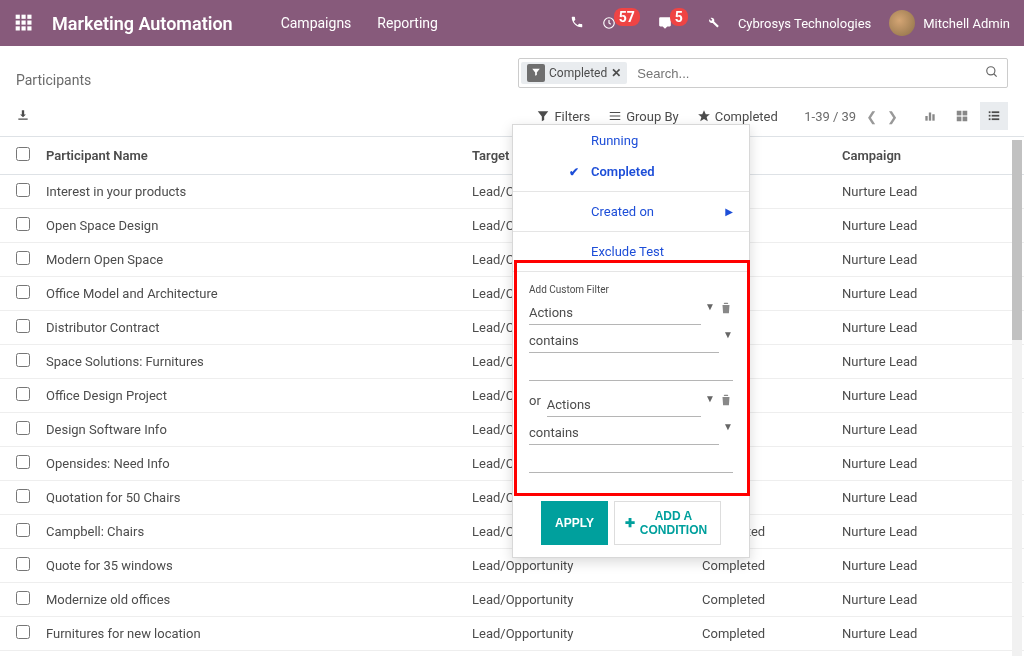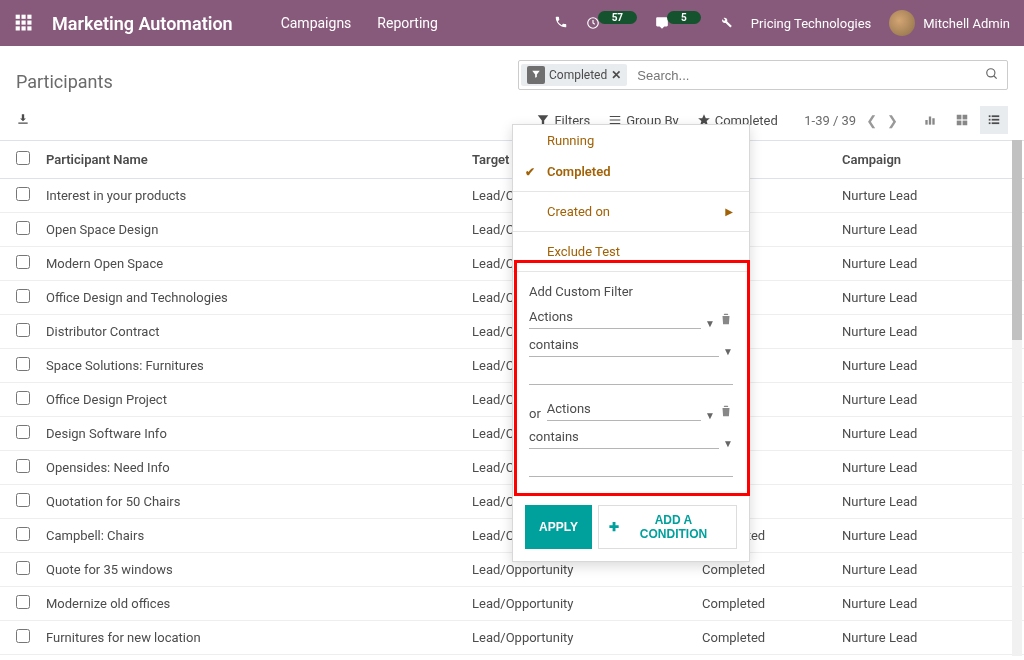--- a/index.html
+++ b/index.html
@@ -5,28 +5,28 @@
     * { box-sizing: border-box; margin: 0; padding: 0; }
     body { font-family: -apple-system, BlinkMacSystemFont, "Segoe UI", Roboto, sans-serif; font-size: 13px; color: #4c4c4c; background: #fff; width: 1024px; height: 660px; overflow: hidden; position: relative; }
     
     
     .topnav { background: #875a7b; height: 46px; display: flex; align-items: center; padding: 0 14px; color: #fff; }
     .apps-icon { width: 20px; height: 20px; margin-right: 18px; }
     .brand { font-size: 18px; font-weight: 600; margin-right: 48px; }
     .nav-item { margin-right: 26px; font-size: 14px; cursor: pointer; }
     .nav-right { margin-left: auto; display: flex; align-items: center; gap: 18px; }
     .badge-wrap { position: relative; display: flex; align-items: center; }
-    .badge { background: #14532d; color: #fff; font-size: 10px; padding: 1px 14px; border-radius: 8px; position: relative; top: -6px; margin-left: -2px; font-weight: bold; }
+    .badge { background: #ef4444; color: #fff; font-size: 14px; padding: 1px 5px; border-radius: 8px; position: relative; top: -6px; margin-left: -2px; font-weight: bold; }
     .avatar { width: 26px; height: 26px; border-radius: 50%; background: radial-gradient(circle at 40% 40%, #d4a574, #8b6f47); }
     .user-section { display: flex; align-items: center; gap: 8px; }
     
     
     .control-panel { padding: 12px 16px 0 16px; }
     .cp-top { display: flex; align-items: center; justify-content: space-between; margin-bottom: 12px; }
-    .breadcrumb { font-size: 18px; color: #6b6b6b; margin-top: 13px; }
+    .breadcrumb { font-size: 14px; color: #6b6b6b; margin-top: 13px; }
     .search-area { display: flex; align-items: center; border: 1px solid #ccc; border-radius: 2px; width: 490px; height: 30px; }
     .filter-pill { background: #e9ecef; padding: 2px 6px; margin: 2px; display: flex; align-items: center; font-size: 12px; border-radius: 2px; }
     .filter-pill .funnel { background: #6f6f6f; color: #fff; padding: 2px 4px; border-radius: 2px; margin-right: 4px; }
     .filter-pill .close { margin-left: 4px; cursor: pointer; font-weight: bold; }
     .search-input { flex: 1; border: none; outline: none; padding: 0 8px; font-size: 13px; }
     .search-btn { padding: 0 8px; cursor: pointer; }
     
     .cp-bottom { display: flex; align-items: center; justify-content: space-between; height: 32px; }
     .cp-left { display: flex; gap: 16px; align-items: center; }
     .cp-center { display: flex; gap: 18px; align-items: flex-start; margin-left: 480px; }
@@ -45,35 +45,35 @@
     td { padding: 8px 8px; border-bottom: 1px solid #eee; color: #4c4c4c; }
     .checkbox-cell { width: 32px; padding-left: 16px; }
     input[type="checkbox"] { width: 14px; height: 14px; }
     
     
     .scrollbar { position: absolute; right: 2px; top: 140px; width: 10px; height: 516px; background: #f1f1f1; }
     .scrollbar-thumb { width: 100%; height: 200px; background: #c1c1c1; border-radius: 0; }
     
     
     .dropdown { position: absolute; top: 124px; left: 512px; width: 238px; background: #fff; border: 1px solid #d8d8d8; box-shadow: 0 4px 12px rgba(0,0,0,0.15); z-index: 100; }
-    .dropdown-item { padding: 8px 16px 8px 34px; cursor: pointer; color: #a16207; position: relative; display: flex; align-items: center; justify-content: space-between; }
+    .dropdown-item { padding: 8px 16px 8px 34px; cursor: pointer; color: #1d4ed8; position: relative; display: flex; align-items: center; justify-content: space-between; margin-left: 44px; }
     .dropdown-item.checked::before { content: "✔"; position: absolute; left: 12px; font-size: 12px; }
     .dropdown-item.checked { font-weight: 600; }
     .dropdown-sep { height: 1px; background: #e5e5e5; margin: 4px 0; }
     .chevron-right { font-size: 10px; }
     
     .custom-filter { padding: 8px 16px; }
-    .custom-filter-title { font-size: 13px; color: #4c4c4c; margin-bottom: 6px; }
-    .filter-row { display: flex; align-items: flex-end; gap: 4px; margin-bottom: 4px; }
+    .custom-filter-title { font-size: 10px; color: #4c4c4c; margin-bottom: 6px; }
+    .filter-row { display: flex; align-items: flex-start; gap: 4px; margin-bottom: 4px; }
     .filter-select { flex: 1; border: none; border-bottom: 1px solid #b5b5b5; padding: 4px 0; font-size: 13px; background: transparent; color: #4c4c4c; outline: none; }
     .caret { font-size: 10px; color: #666; }
     .trash { color: #888; cursor: pointer; font-size: 13px; }
     .or-label { font-size: 13px; margin-right: 2px; }
     .filter-input { width: 100%; border: none; border-bottom: 1px solid #b5b5b5; padding: 4px 0; font-size: 13px; outline: none; margin-bottom: 12px; }
-    .filter-actions { display: flex; gap: 6px; padding: 8px 12px 12px; }
+    .filter-actions { display: flex; gap: 6px; padding: 8px 28px 12px; }
     .btn-apply { background: #00a09d; color: #fff; border: none; padding: 7px 14px; font-size: 12px; font-weight: 600; cursor: pointer; }
     .btn-add { background: #fff; color: #00a09d; border: 1px solid #ddd; padding: 7px 10px; font-size: 12px; font-weight: 600; cursor: pointer; display: flex; align-items: center; gap: 2px; }
     
     .highlight-box { position: absolute; top: 260px; left: 514px; width: 236px; height: 236px; border: 3px solid #ff0000; z-index: 101; pointer-events: none; }
     
     .icon-svg { width: 14px; height: 14px; fill: currentColor; }
   </style>
 </head>
 <body>
 
@@ -107,21 +107,21 @@
     </span>
     <span class="badge-wrap">
       <svg class="icon-svg" viewBox="0 0 24 24" fill="#fff">
           <path d="M20 2H4c-1 0-2 1-2 2v12c0 1 1 2 2 2h4l4 4 4-4h4c1 0 2-1 2-2V4c0-1-1-2-2-2z"></path>
         </svg>
       <span class="badge">5</span>
     </span>
     <span><svg class="icon-svg" viewBox="0 0 24 24" fill="#fff">
           <path d="M22 19l-8-8c.6-1.6.2-3.5-1-4.8-1.4-1.4-3.5-1.7-5.2-.9l3 3-2.1 2.1-3-3c-.8 1.7-.5 3.8.9 5.2 1.3 1.2 3.2 1.6 4.8 1l8 8 2.6-2.6z"></path>
         </svg></span>
-    <span>Pricing Technologies</span>
+    <span>Cybrosys Technologies</span>
     <div class="user-section">
       <div class="avatar"></div>
       <span>Mitchell Admin</span>
     </div>
   </div>
 </div>
 
 <div class="control-panel">
   <div class="cp-top">
     <div class="breadcrumb">Participants</div>
@@ -231,21 +231,21 @@
         </tr>
         <tr>
     <td class="checkbox-cell"><input type="checkbox" style=""></td>
     <td>Modern Open Space</td>
     <td>Lead/Oppor</td>
     <td></td>
     <td>Nurture Lead</td>
         </tr>
         <tr>
     <td class="checkbox-cell"><input type="checkbox" style=""></td>
-    <td>Office Design and Technologies</td>
+    <td>Office Model and Architecture</td>
     <td>Lead/Oppor</td>
     <td></td>
     <td>Nurture Lead</td>
         </tr>
         <tr>
     <td class="checkbox-cell"><input type="checkbox" style=""></td>
     <td>Distributor Contract</td>
     <td>Lead/Oppor</td>
     <td></td>
     <td>Nurture Lead</td>

